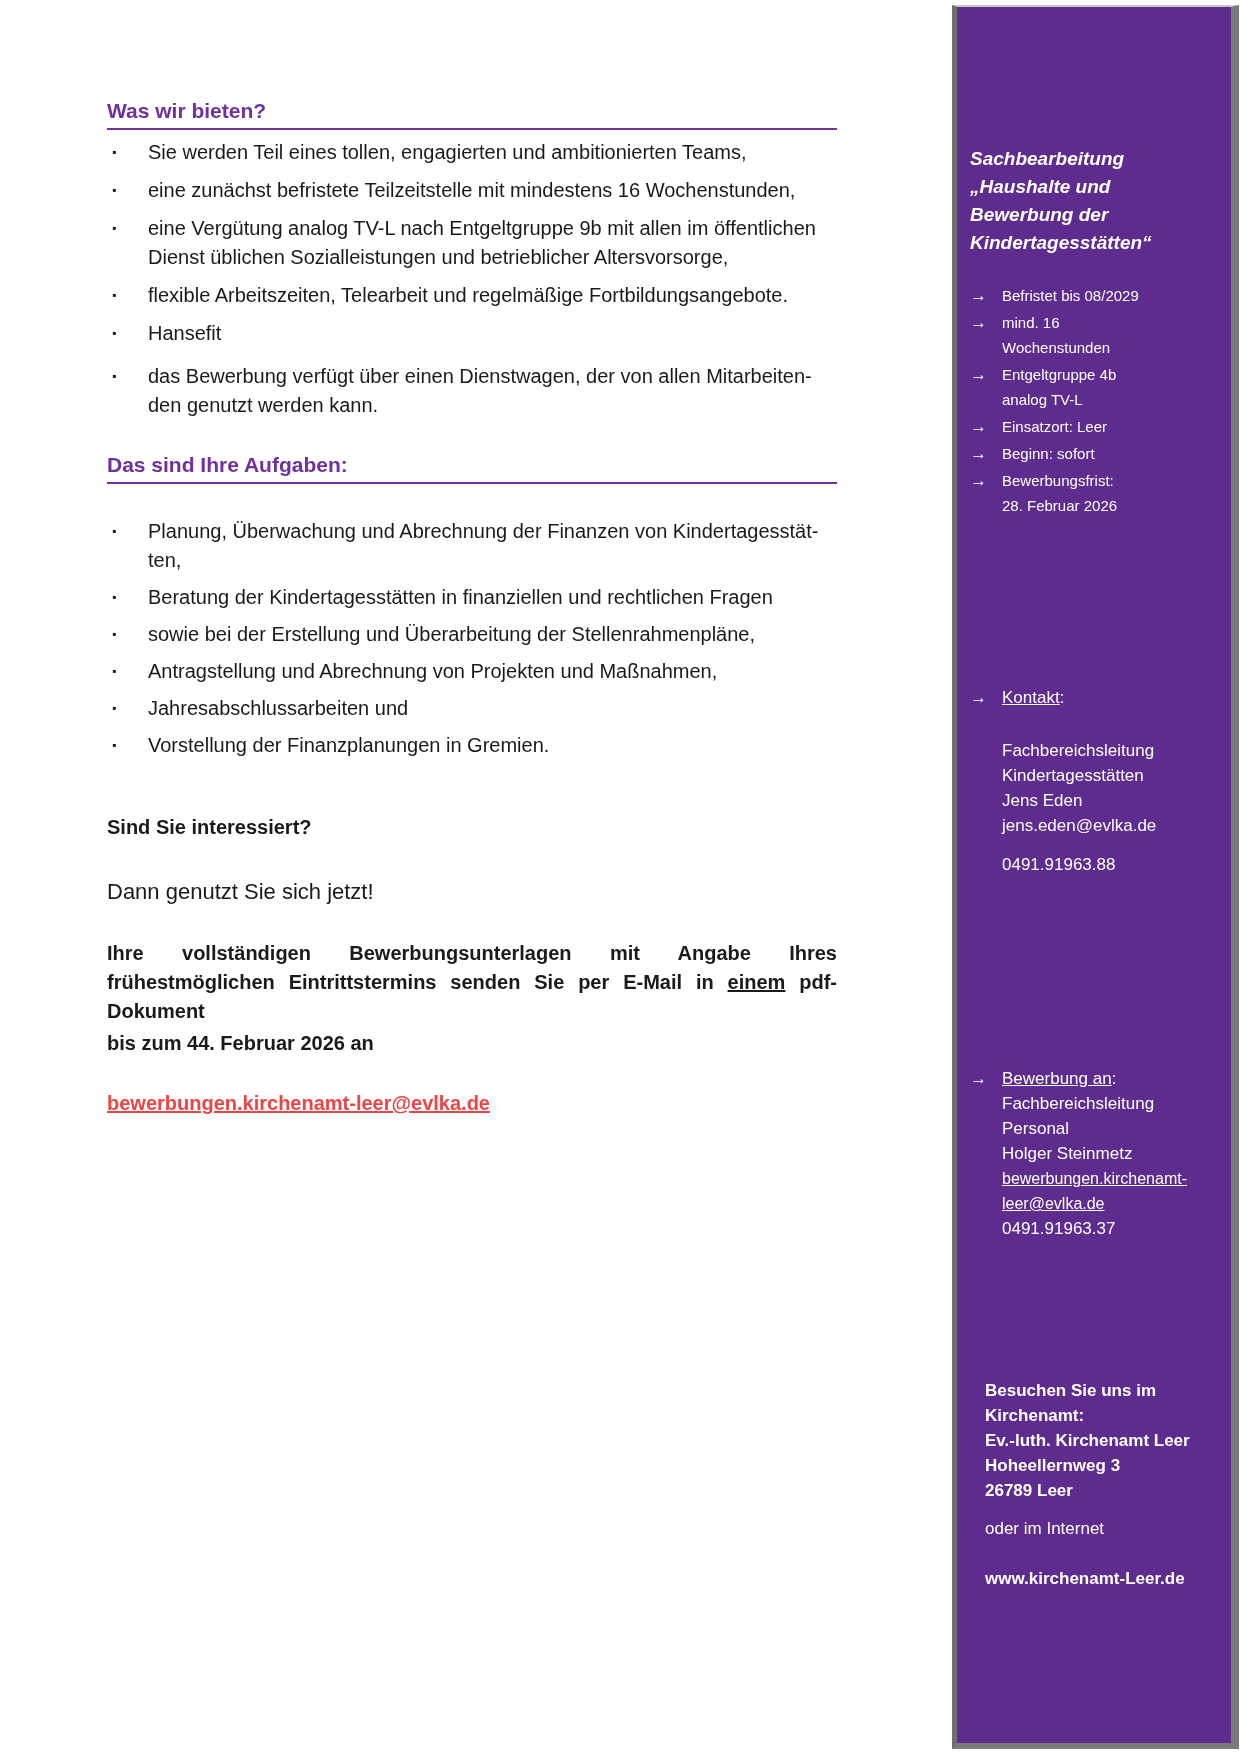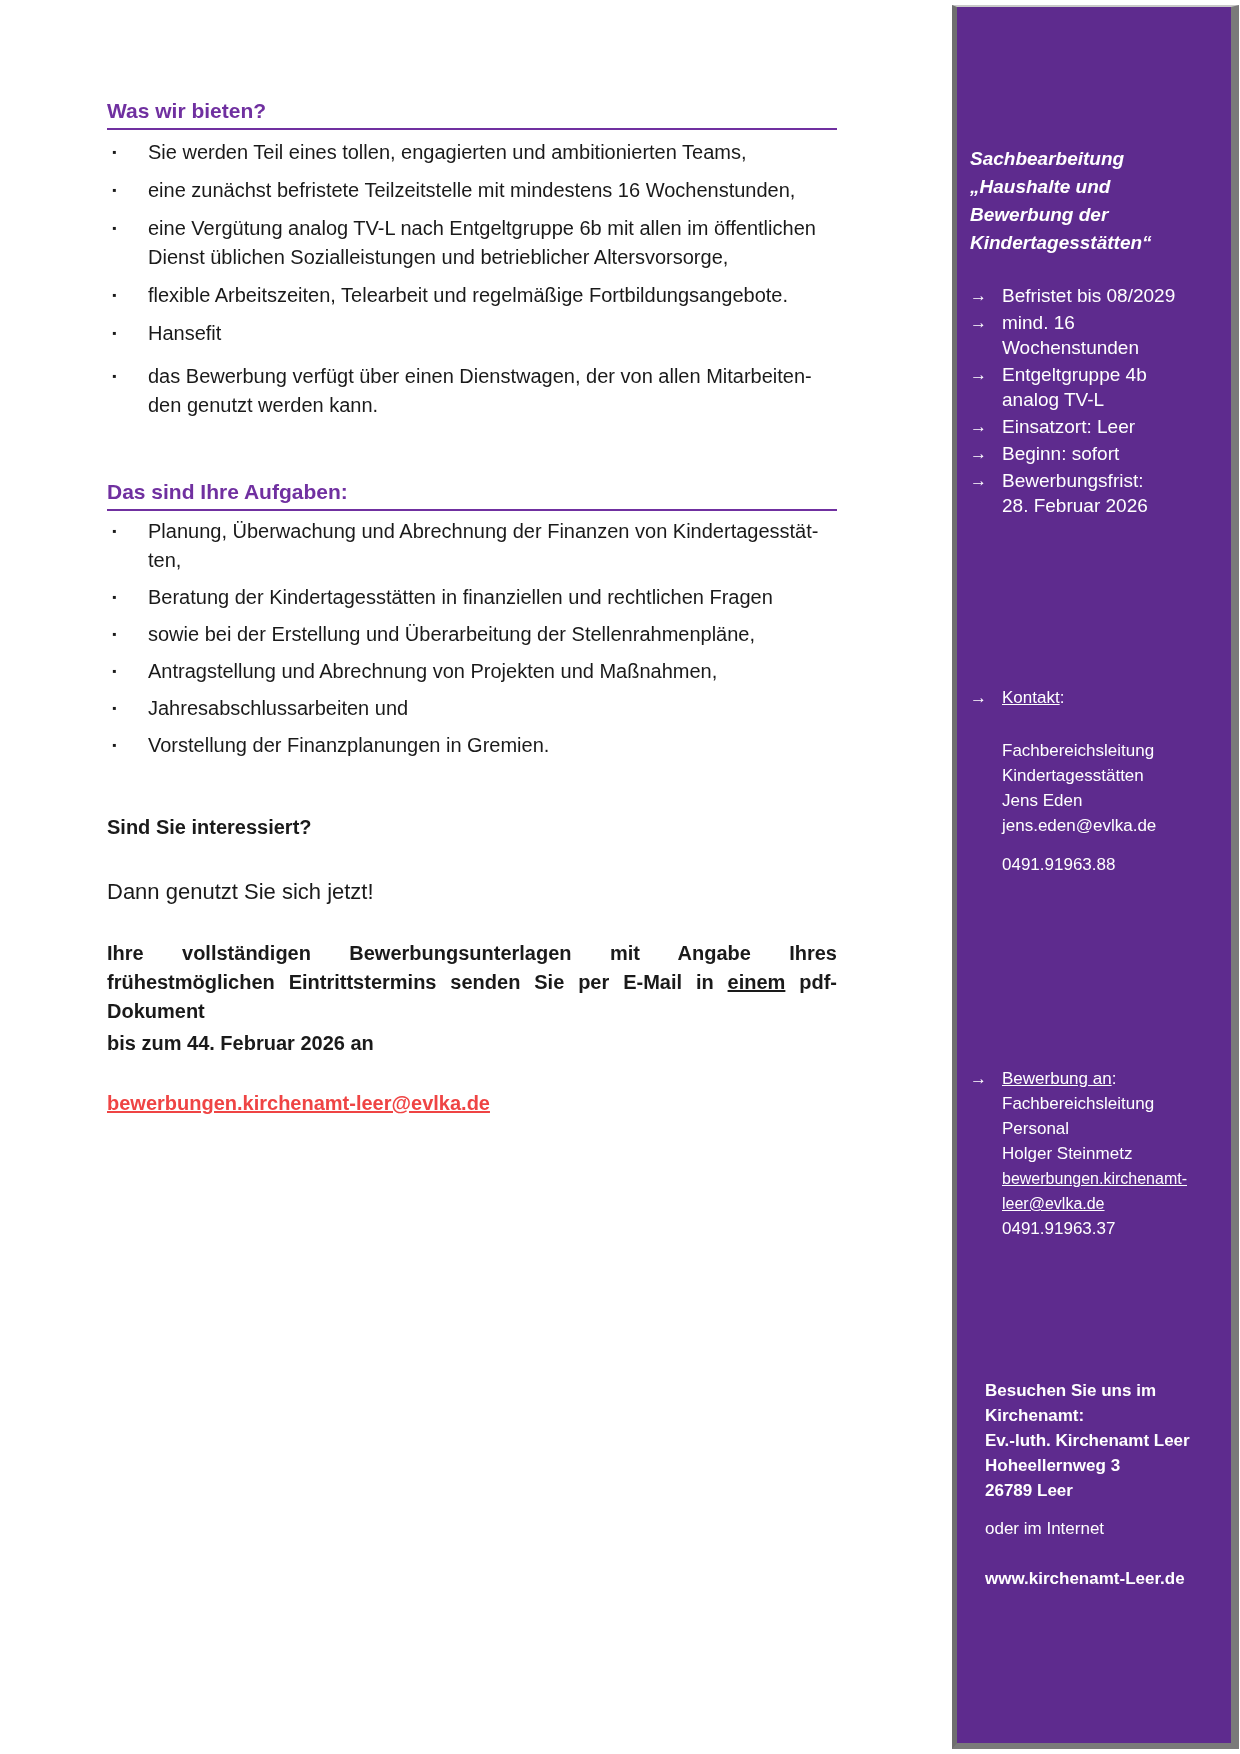--- a/index.html
+++ b/index.html
@@ -52,21 +52,21 @@
   }
   .sb-inner{position:relative;width:100%;height:100%;}
   .sb-title{
     position:absolute;left:13px;top:138px;width:250px;
     font-size:19px;font-weight:bold;font-style:italic;
     line-height:28px;white-space:pre-line;
   }
   .sb-facts{position:absolute;left:13px;top:276px;width:255px;}
   .frow{display:flex;align-items:flex-start;margin-bottom:2px;}
   .frow .arrow{flex:0 0 32px;font-size:17px;line-height:25px;}
-  .frow .ftxt{flex:1;font-size:19px;line-height:25px;white-space:pre-line;}
+  .frow .ftxt{flex:1;font-size:15px;line-height:25px;white-space:pre-line;}
   .sb-block{position:absolute;left:13px;width:258px;font-size:17px;line-height:25px;}
   .sb-label-row{display:flex;align-items:flex-start;}
   .sb-label-row .arrow{flex:0 0 32px;}
   .sb-indent{margin-left:32px;white-space:pre-line;}
   .sb-visit{
     position:absolute;left:28px;top:1371px;width:245px;
     font-size:17px;line-height:25px;
   }
   .sb-visit .addr{font-weight:bold;white-space:pre-line;}
   .sb-visit .internet{margin-top:13px;}
@@ -86,39 +86,39 @@
       <div class="brow">
         <span class="bullet">▪</span>
         <span class="btxt">Sie werden Teil eines tollen, engagierten und ambitionierten Teams,</span>
       </div>
       <div class="brow">
         <span class="bullet">▪</span>
         <span class="btxt">eine zunächst befristete Teilzeitstelle mit mindestens 16 Wochenstunden,</span>
       </div>
       <div class="brow">
         <span class="bullet">▪</span>
-        <span class="btxt">eine Vergütung analog TV-L nach Entgeltgruppe 6b mit allen im öffentlichen
+        <span class="btxt">eine Vergütung analog TV-L nach Entgeltgruppe 9b mit allen im öffentlichen
 Dienst üblichen Sozialleistungen und betrieblicher Altersvorsorge,</span>
       </div>
       <div class="brow">
         <span class="bullet">▪</span>
         <span class="btxt">flexible Arbeitszeiten, Telearbeit und regelmäßige Fortbildungsangebote.</span>
       </div>
       <div class="brow mt-sm">
         <span class="bullet">▪</span>
         <span class="btxt">Hansefit</span>
       </div>
       <div class="brow mt-md">
         <span class="bullet">▪</span>
         <span class="btxt">das Bewerbung verfügt über einen Dienstwagen, der von allen Mitarbeiten-
 den genutzt werden kann.</span>
       </div>
     </div>
 
-    <div class="sec-heading" style="top:481px;">Das sind Ihre Aufgaben:</div>
+    <div class="sec-heading" style="top:454px;">Das sind Ihre Aufgaben:</div>
 
     <div class="blist" style="top:517px;">
       <div class="brow" style="margin-bottom:8px;">
         <span class="bullet">▪</span>
         <span class="btxt">Planung, Überwachung und Abrechnung der Finanzen von Kindertagesstät-
 ten,</span>
       </div>
       <div class="brow" style="margin-bottom:8px;">
         <span class="bullet">▪</span>
         <span class="btxt">Beratung der Kindertagesstätten in finanziellen und rechtlichen Fragen</span>

